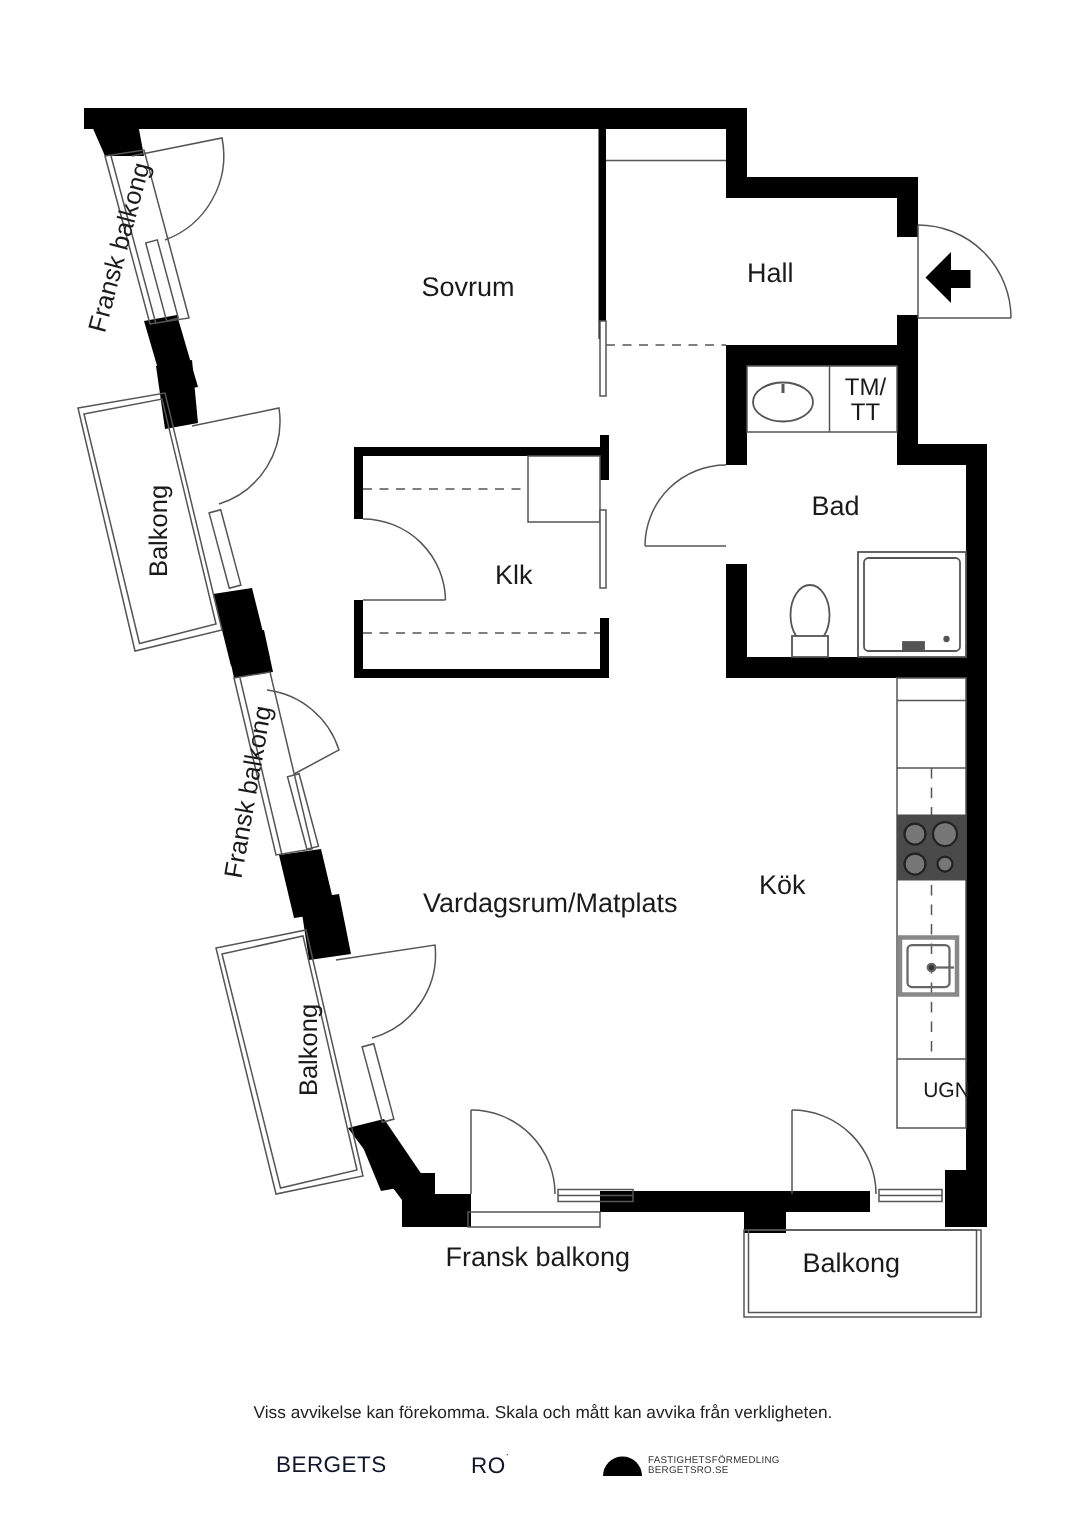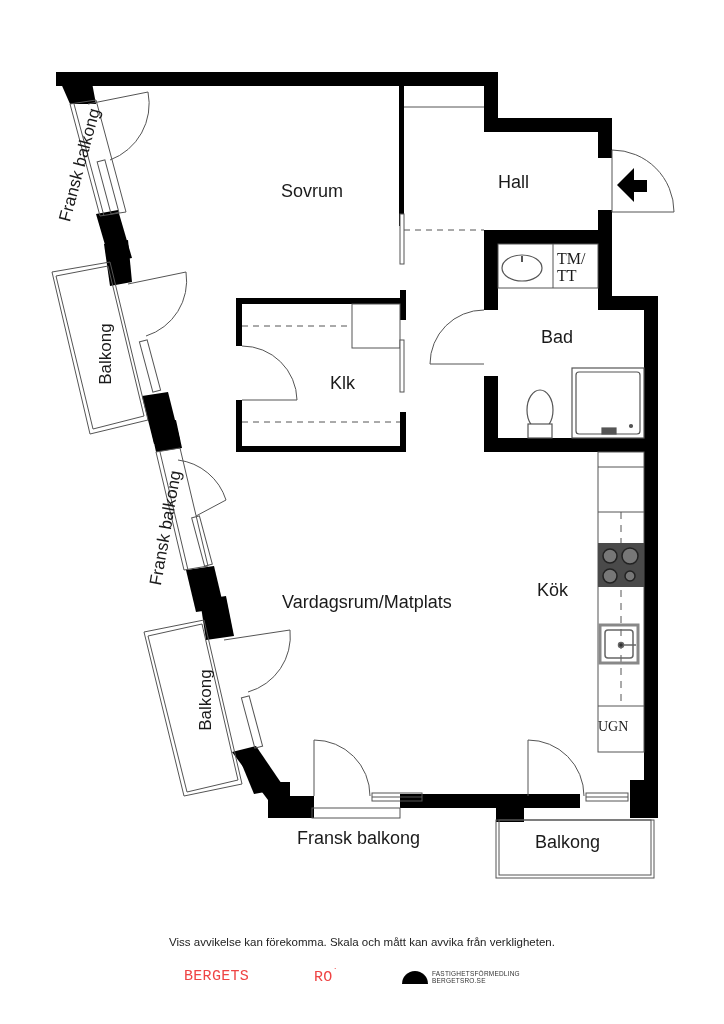--- a/index.html
+++ b/index.html
@@ -1,27 +1,27 @@
 <!DOCTYPE html>
 <html><head>
   <meta charset="utf-8">
   <style>
     html, body { margin: 0; padding: 0; background: #ffffff; }
     body { width: 724px; height: 1024px; position: relative; overflow: hidden;
            font-family: "Liberation Sans", sans-serif; color: #1a1a1a; }
     #plan { position: absolute; left: 0; top: 0; width: 724px; height: 1024px; }
     .room-label { position: absolute; font-size: 18px; color: #1a1a1a; white-space: nowrap;
                   font-family: "Liberation Sans", sans-serif; }
-    .small-label { position: absolute; font-size: 16px; color: #1a1a1a; white-space: nowrap; text-align: left; line-height: 17px;
-                   font-family: Liberation Serif, serif; }
+    .small-label { position: absolute; font-size: 16px; color: #1a1a1a; white-space: nowrap; text-align: center; line-height: 17px;
+                   font-family: Liberation Sans, sans-serif; }
     .rot { transform-origin: center center; }
     .disclaimer { position: absolute; left: 0; width: 724px; top: 936px; text-align: center;
                   font-size: 11.5px; color: #222; font-family: "Liberation Sans", sans-serif; }
-    .brand { position: absolute; top: 968px; font-size: 15px; color: #ef4444; letter-spacing: 0.3px;
-             font-family: Liberation Mono, monospace; }
+    .brand { position: absolute; top: 968px; font-size: 15px; color: #0f172a; letter-spacing: 0.3px;
+             font-family: Liberation Sans, sans-serif; }
     .brand-sub { position: absolute; font-size: 6.5px; color: #333; line-height: 7px; letter-spacing: 0.2px;
                  font-family: "Liberation Sans", sans-serif; }
   </style>
 </head>
 <body>
 
 <svg id="plan" viewBox="0 0 724 1024" xmlns="http://www.w3.org/2000/svg">
 
   <g fill="#000">
 
@@ -179,21 +179,21 @@
 
 <div class="room-label" style="left:241px;top:181px;margin-left:40px;">Sovrum</div>
 <div class="room-label" style="left:498px;top:172px;">Hall</div>
 <div class="room-label" style="left:541px;top:327px;">Bad</div>
 <div class="small-label" style="left:557px;top:250px;width:40px;">
   <span>TM/</span><br>
   <span>TT</span>
 </div>
 <div class="room-label" style="left:330px;top:373px;text-align:center;">Klk</div>
 <div class="room-label" style="left:282px;top:592px;">Vardagsrum/Matplats</div>
-<div class="room-label" style="left:537px;top:580px;text-align:center;">Kök</div>
+<div class="room-label" style="left:506px;top:580px;text-align:center;">Kök</div>
 <div class="small-label" style="left:598px;top:718px;width:66px;font-size:14px;">UGN</div>
 
 <div class="room-label rot" style="left:20px;top:155px;width:120px;text-align:center;transform:rotate(-75deg);font-size:17px;">Fransk balkong</div>
 <div class="room-label rot" style="left:66px;top:344px;width:80px;text-align:center;transform:rotate(-90deg);font-size:17px;">Balkong</div>
 <div class="room-label rot" style="left:106px;top:518px;width:120px;text-align:center;transform:rotate(-80deg);font-size:17px;">Fransk balkong</div>
 <div class="room-label rot" style="left:166px;top:690px;width:80px;text-align:center;transform:rotate(-90deg);font-size:17px;">Balkong</div>
 <div class="room-label" style="left:297px;top:828px;">Fransk balkong</div>
 <div class="room-label" style="left:535px;top:832px;">Balkong</div>
 
 <div class="disclaimer">Viss avvikelse kan förekomma. Skala och mått kan avvika från verkligheten.</div>

